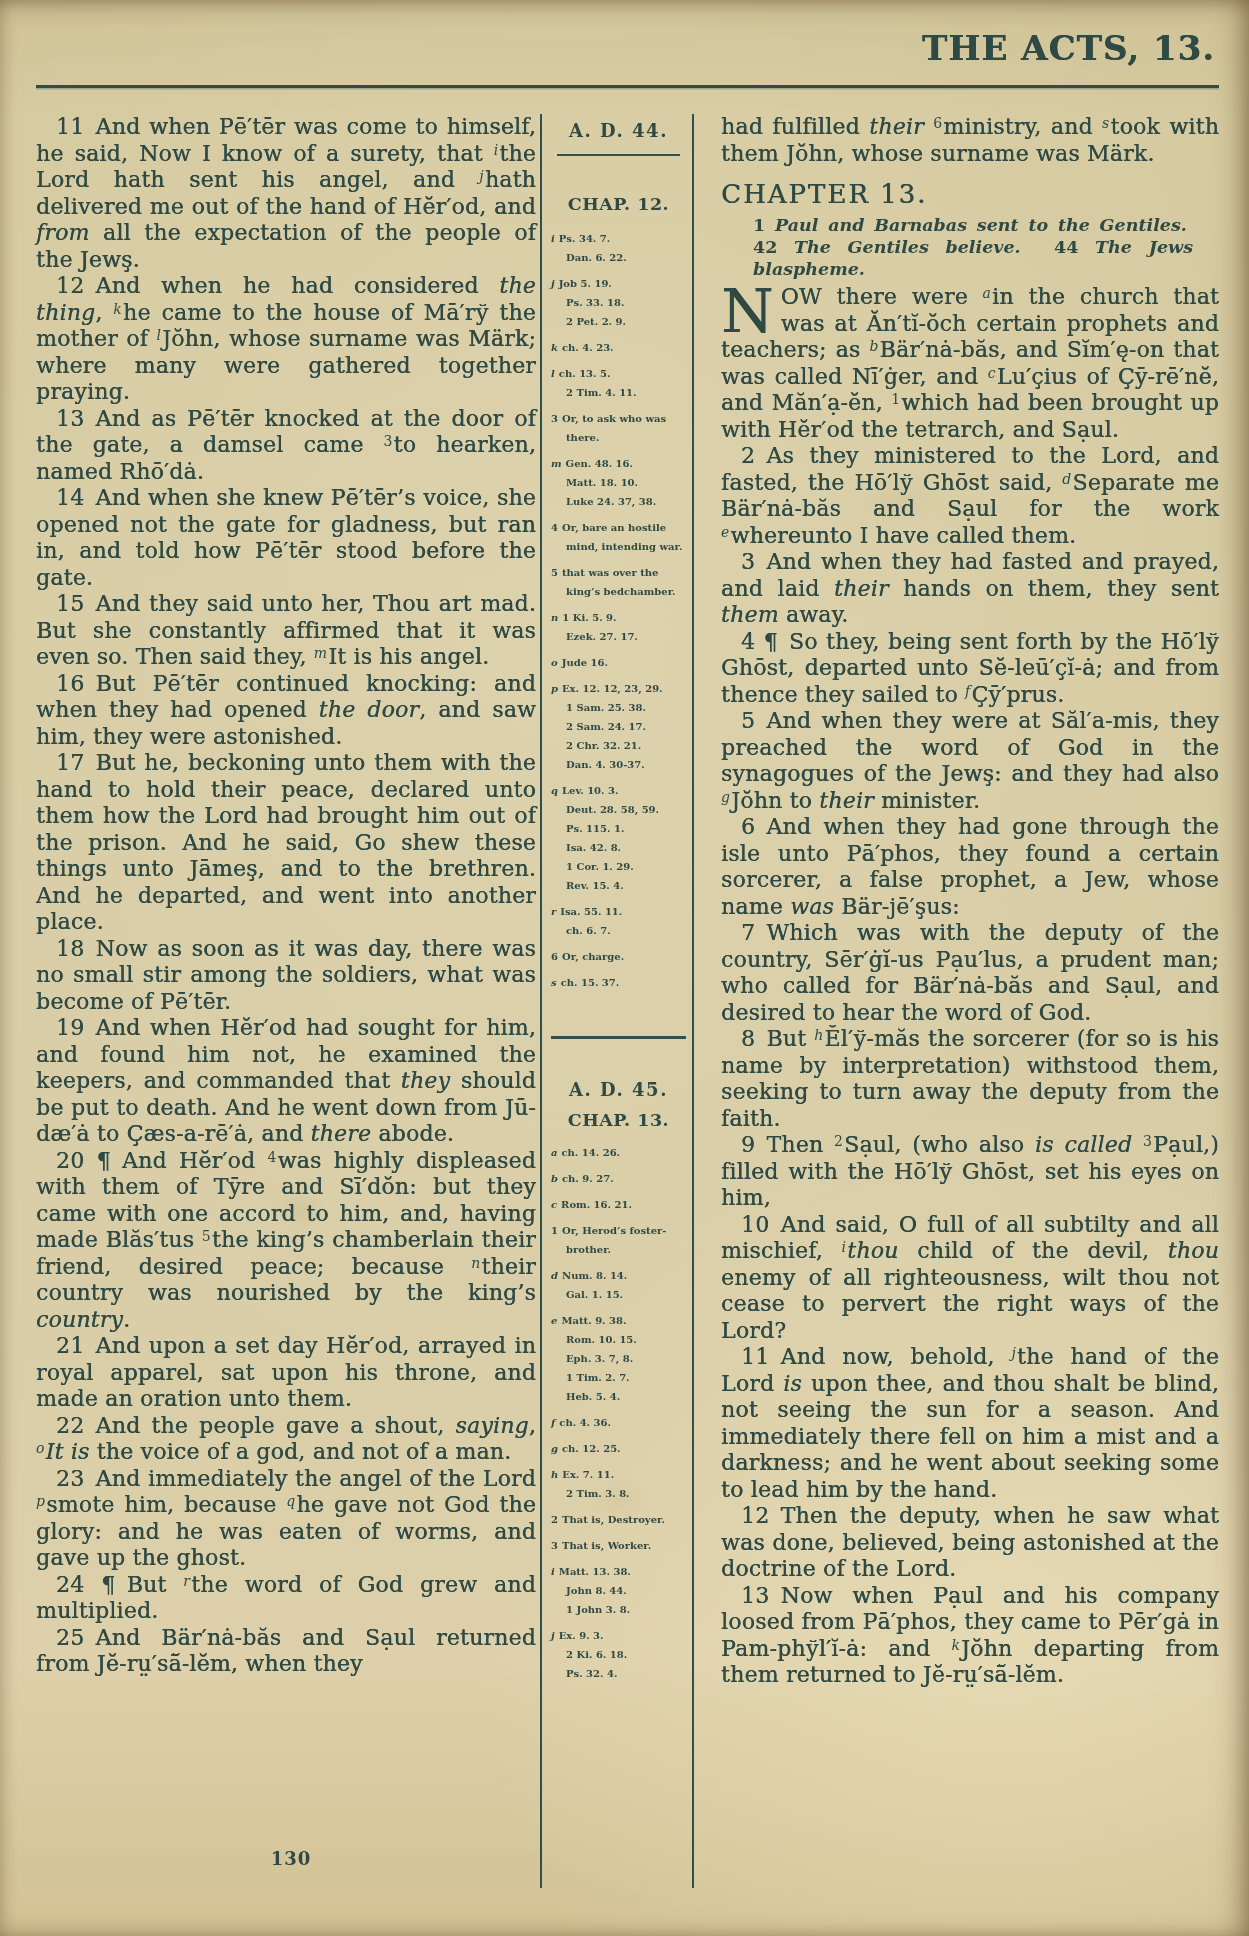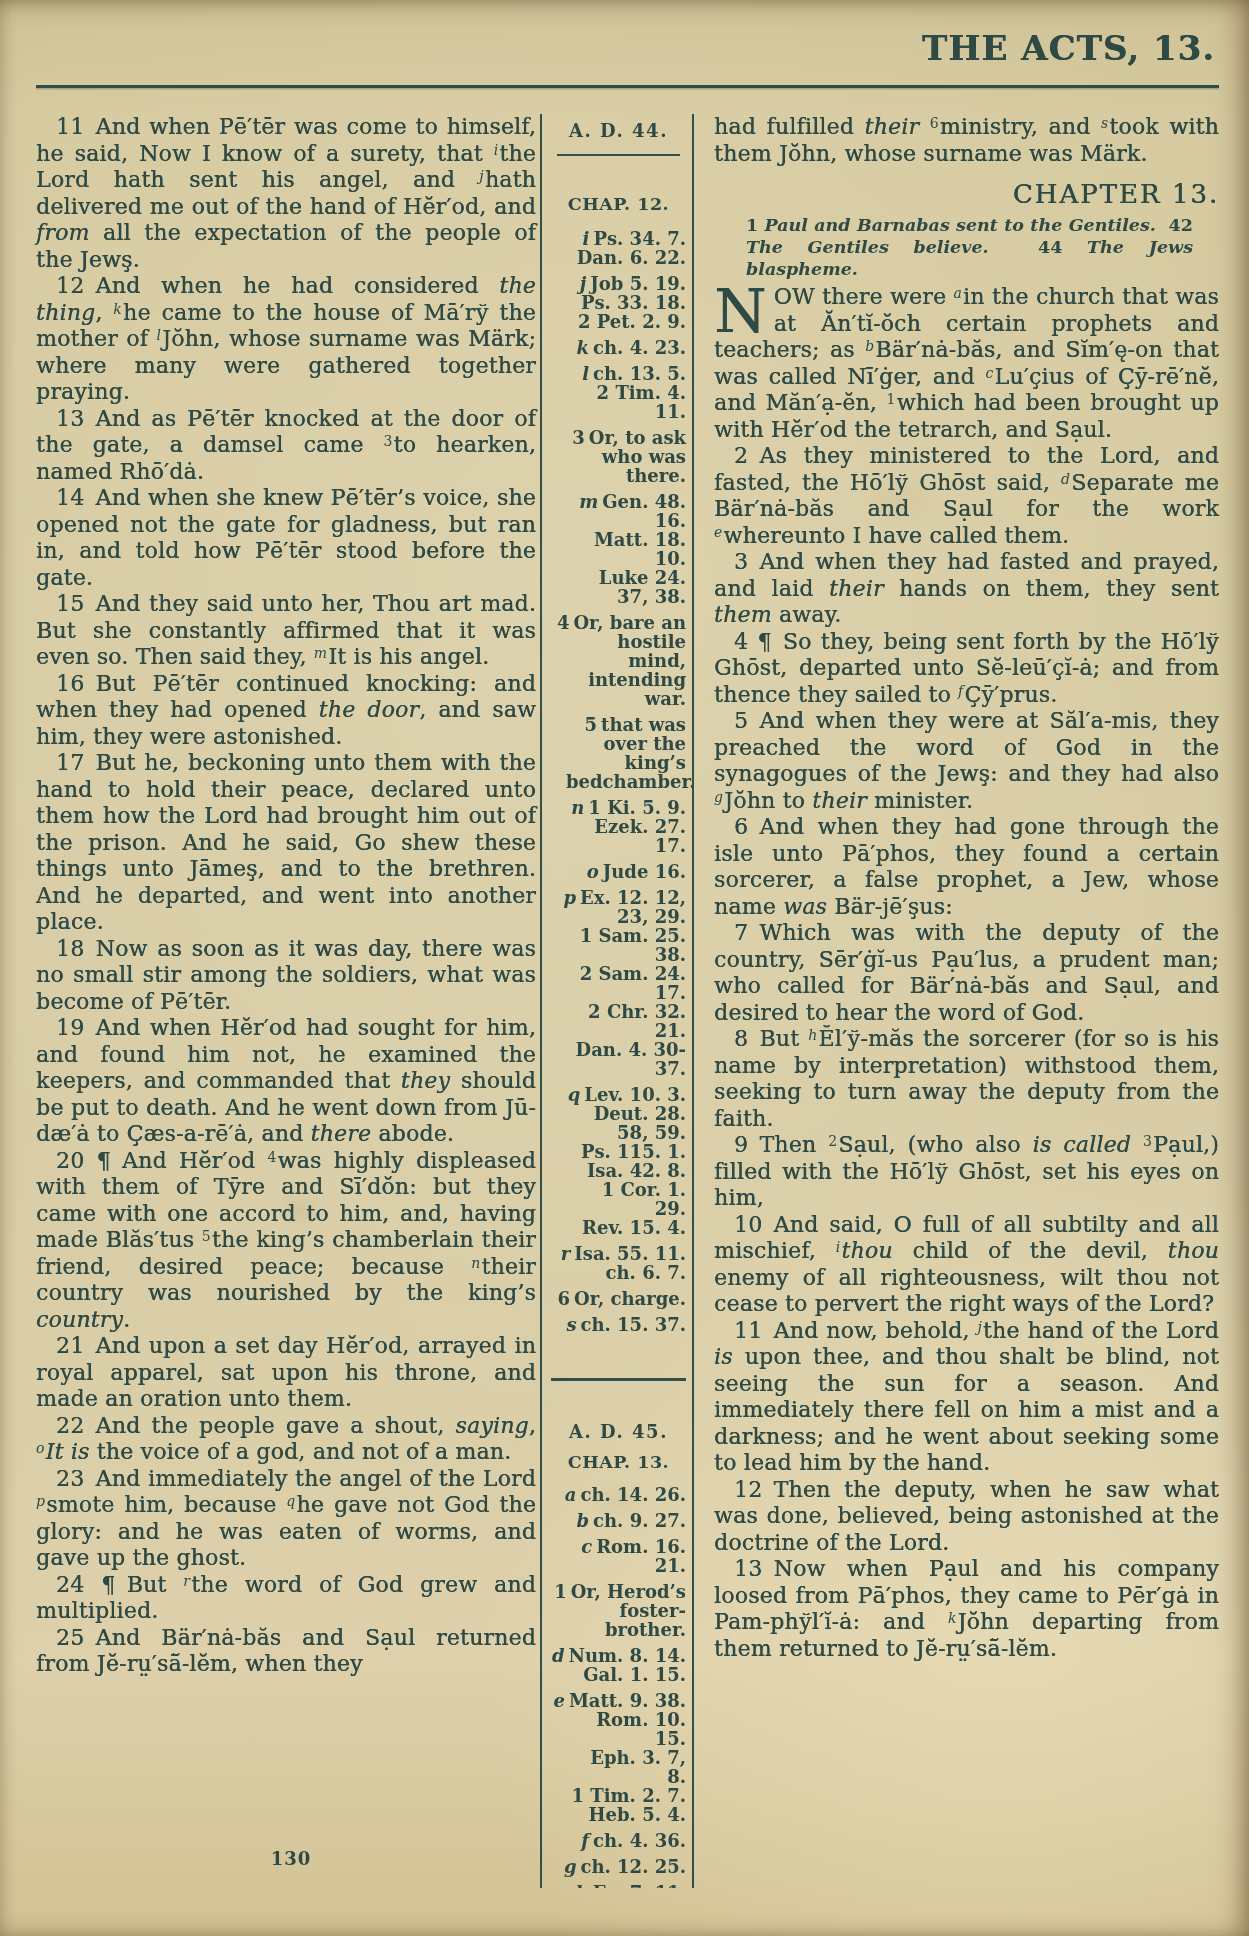--- a/index.html
+++ b/index.html
@@ -23,44 +23,44 @@
       inset 5px 0 20px -8px rgba(92,70,38,.28),
       inset 0 10px 26px -12px rgba(92,70,38,.45),
       inset 0 -8px 22px -12px rgba(120,95,60,.30);
   }
   .hdr{position:absolute;top:28px;left:38px;right:34px;display:flex;justify-content:flex-end;align-items:baseline;}
   .hdr-left{font-size:34px;font-weight:700;letter-spacing:1px;text-shadow:.4px 0 0 currentColor;}
   .hdr-right{font-size:33px;font-weight:700;font-style:italic;text-shadow:.3px 0 0 currentColor;}
   .hdr-rule{position:absolute;top:85px;left:36px;right:30px;height:3px;background:#304c47;box-shadow:0 1.5px 0 rgba(47,74,69,.3);}
   .cols{position:absolute;top:114px;left:36px;right:30px;height:1774px;display:flex;align-items:stretch;}
   .col-left{width:500px;}
-  .col-right{flex:1;padding-left:20px;}
+  .col-right{flex:1;padding-left:27px;}
   .col-center{
     width:154px;margin-left:4px;box-sizing:border-box;
     border-left:2px solid #31504b;border-right:2px solid #31504b;
     padding:2px 6px 0 9px;height:1774px;overflow:hidden;
   }
   .verse{
     margin:0;text-align:justify;font-size:22px;line-height:26.5px;
     text-indent:20px;letter-spacing:.2px;
     text-shadow:.35px 0 0 currentColor;
   }
   .verse.noindent{text-indent:0;}
   .verse.dc{text-indent:0;}
   sl,sn{font-size:14px;line-height:0;vertical-align:6px;margin-right:1px;text-shadow:none;}
   sl{font-style:italic;}
   .dropcap{float:left;font-size:60px;line-height:48px;height:48px;margin:3px 7px 0 0;text-shadow:.5px 0 0 currentColor;}
-  .chap-heading{margin:12px 0 5px;text-align:right;font-size:26px;letter-spacing:2px;font-weight:400;text-shadow:.5px 0 0 currentColor;}
+  .chap-heading{margin:12px 0 5px;text-align:left;font-size:26px;letter-spacing:2px;font-weight:400;text-shadow:.5px 0 0 currentColor;}
   .summary{margin:0 26px 4px 32px;text-align:justify;font-size:17.5px;line-height:22px;font-weight:700;text-shadow:none;}
   .cdate{text-align:center;font-weight:700;font-size:18px;letter-spacing:1.5px;margin:4px 0 0;}
   .subrule{height:2px;background:#31504b;margin:13px 6px 38px;}
   .bigrule{height:3px;background:#31504b;margin:44px 0 40px;}
   .cchap{text-align:center;font-weight:700;font-size:17.5px;letter-spacing:.5px;margin:0 0 15px;}
   .cchap.second{margin:10px 0 13px;}
-  .ref{margin:0 0 7px;font-size:18px;line-height:19px;font-weight:700;text-align:right;padding-left:15px;text-indent:-15px;}
+  .ref{margin:0 0 7px;font-size:10px;line-height:19px;font-weight:700;text-align:left;padding-left:15px;text-indent:-15px;}
   .ref .mk{font-style:italic;padding-right:4px;}
   .ref .mk.num{font-style:normal;}
   .pageno{position:absolute;left:36px;width:510px;top:1848px;text-align:center;font-size:18px;font-weight:700;letter-spacing:1px;}
 </style>
 </head>
 <body>
 
 <div class="page">
   <div class="hdr">
     <div class="hdr-left">THE ACTS, 13.</div>

